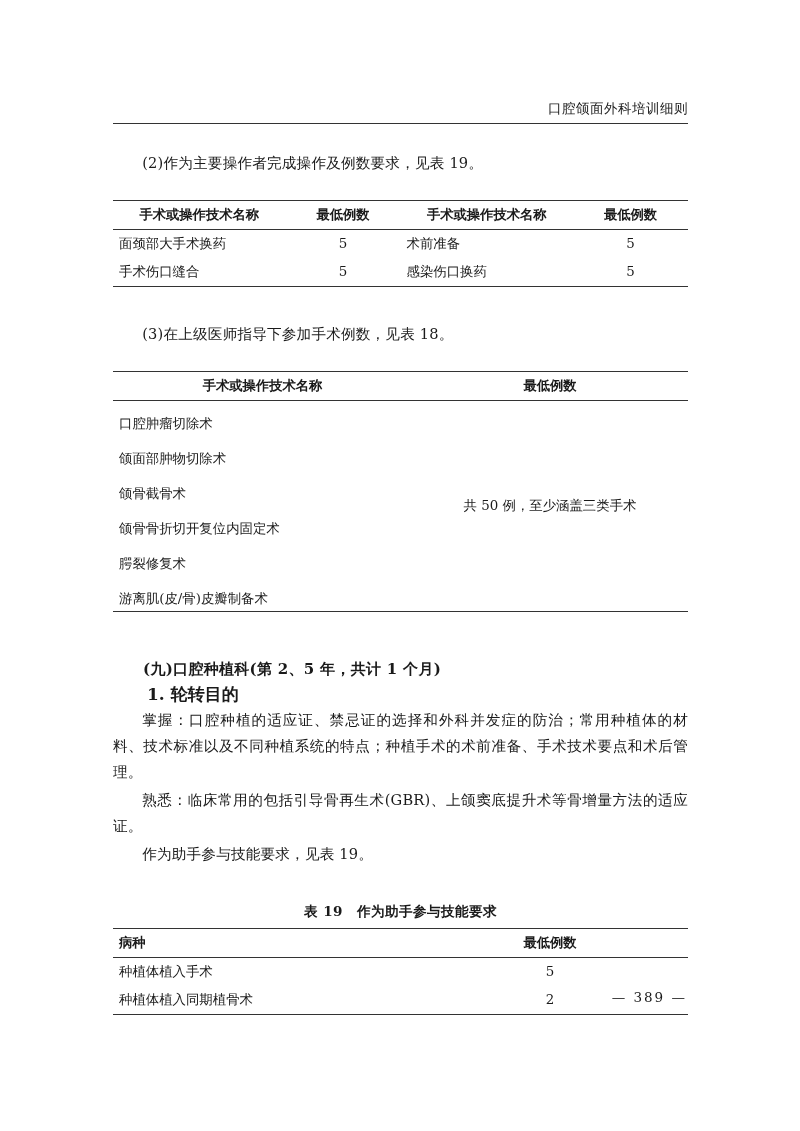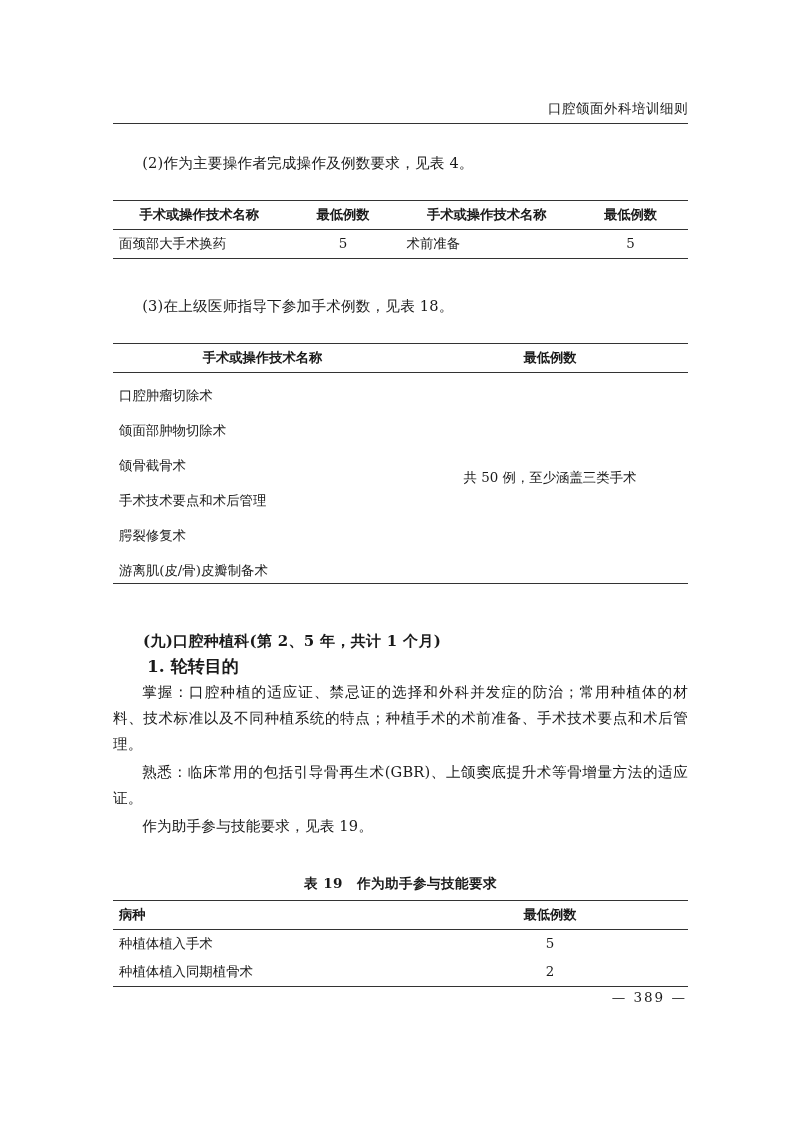--- a/index.html
+++ b/index.html
@@ -131,21 +131,21 @@
 </style>
 </head>
 <body>
 
 <div class="page">
   <div class="content">
 
     <div class="runhead">口腔颌面外科培训细则</div>
     <div class="runhead-rule"></div>
 
-    <p class="body indent2">(2)作为主要操作者完成操作及例数要求，见表 4。</p>
+    <p class="body indent2">(2)作为主要操作者完成操作及例数要求，见表 19。</p>
 
     <div class="gap-md"></div>
 
     <div>
       <table class="doc t17 bot-rule">
         <colgroup>
             <col class="a">
             <col class="b">
             <col class="c">
             <col class="d">
@@ -158,20 +158,26 @@
             <th class="c-center">最低例数</th>
           </tr>
         </thead>
         <tbody>
           <tr>
             <td class="c-left">面颈部大手术换药</td>
             <td class="c-center">5</td>
             <td class="c-left">术前准备</td>
             <td class="c-center">5</td>
           </tr>
+          <tr>
+            <td class="c-left">手术伤口缝合</td>
+            <td class="c-center">5</td>
+            <td class="c-left">感染伤口换药</td>
+            <td class="c-center">5</td>
+          </tr>
         </tbody>
       </table>
     </div>
 
     <div class="gap-lg"></div>
 
     <p class="body indent2">(3)在上级医师指导下参加手术例数，见表 18。</p>
 
     <div class="gap-md"></div>
 
@@ -192,21 +198,21 @@
             <td class="c-left names">口腔肿瘤切除术</td>
             <td class="span-note" rowspan="6">共 50 例，至少涵盖三类手术</td>
           </tr>
           <tr>
             <td class="c-left names">颌面部肿物切除术</td>
           </tr>
           <tr>
             <td class="c-left names">颌骨截骨术</td>
           </tr>
           <tr>
-            <td class="c-left names">手术技术要点和术后管理</td>
+            <td class="c-left names">颌骨骨折切开复位内固定术</td>
           </tr>
           <tr>
             <td class="c-left names">腭裂修复术</td>
           </tr>
           <tr>
             <td class="c-left names">游离肌(皮/骨)皮瓣制备术</td>
           </tr>
         </tbody>
       </table>
     </div>

